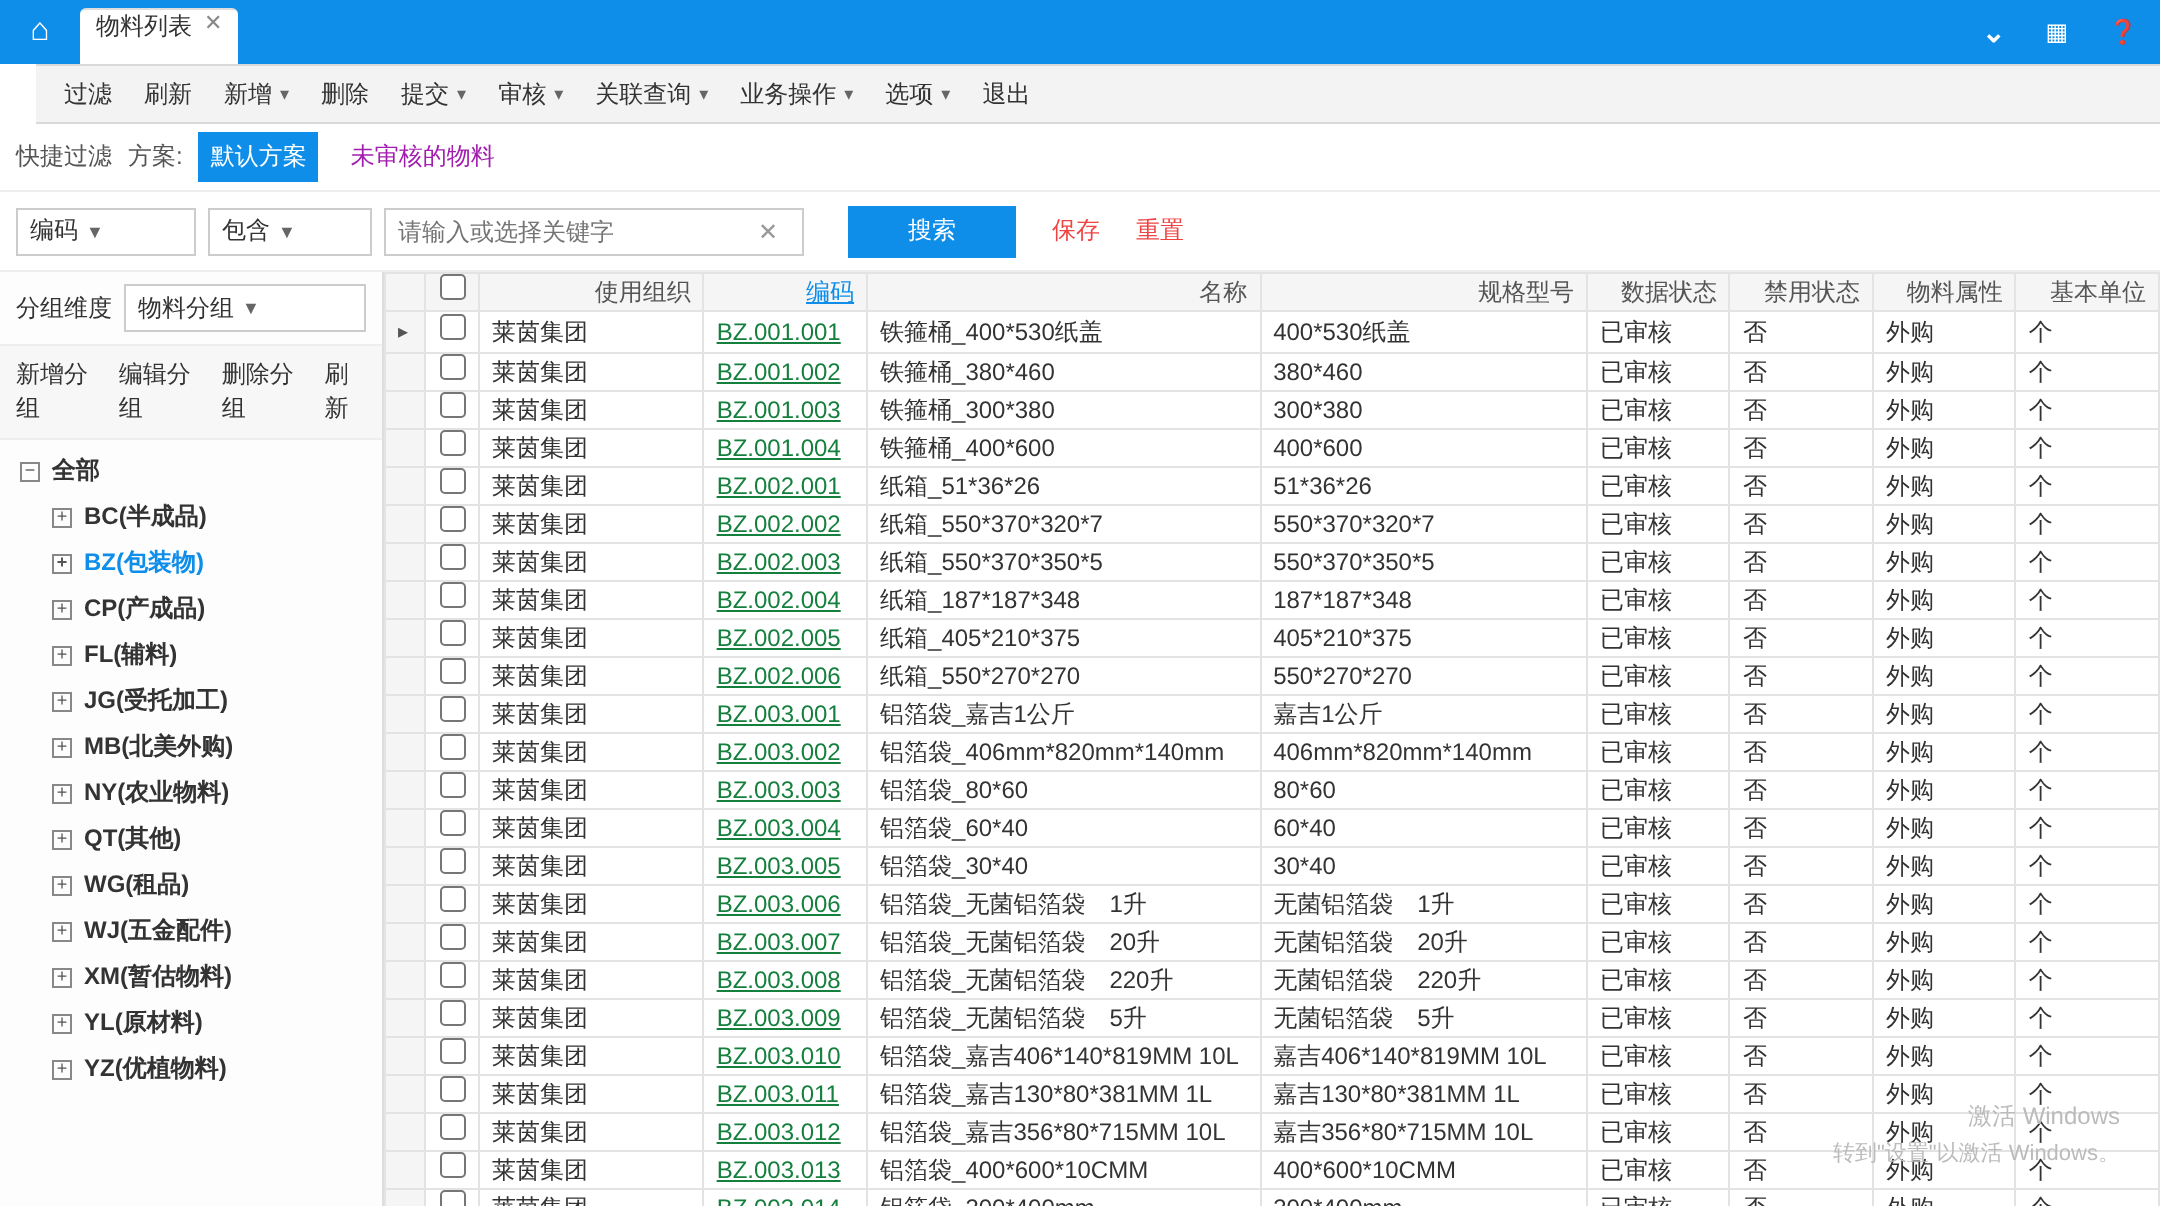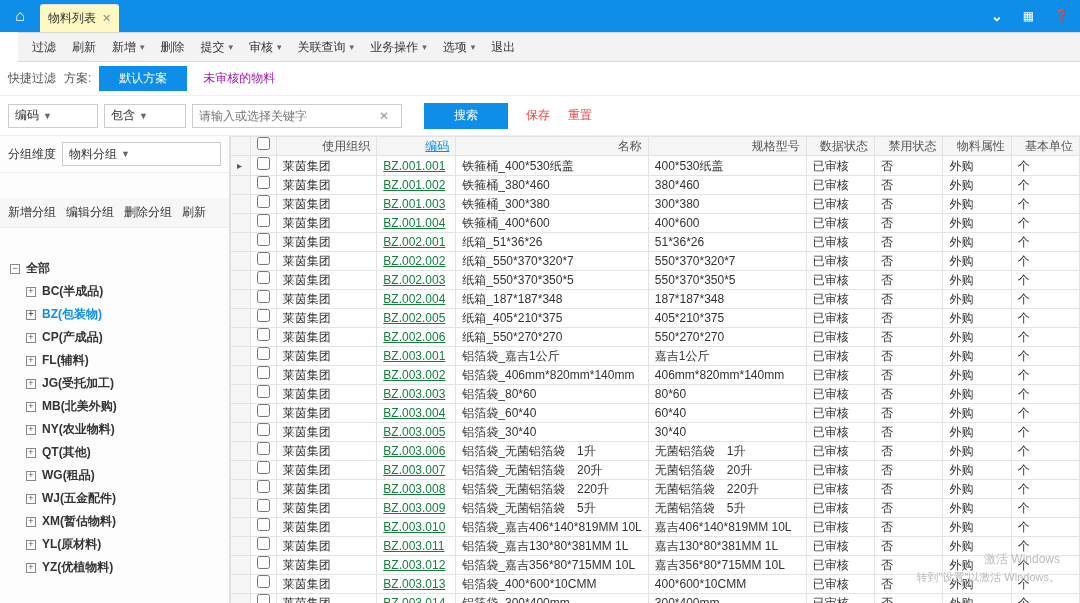--- a/index.html
+++ b/index.html
@@ -2,49 +2,49 @@
 <html><head>
 <meta charset="utf-8">
 <style>
 * { margin:0; padding:0; box-sizing:border-box; font-family:"Microsoft YaHei",Arial,sans-serif; font-size:12px; }
 body { background:#fff; color:#333; overflow:hidden; }
 .app { width:1080px; height:603px; display:flex; flex-direction:column; }
 
 
 .tabbar { background:#0f8ee9; height:32px; display:flex; align-items:stretch; position:relative; }
 .home-tab { width:40px; display:flex; align-items:center; justify-content:center; color:#fff; cursor:pointer; }
-.tab { background:#fef9c3; display:flex; align-items:center; padding:0 8px; gap:6px; border-top:1px solid #ddd; margin-top:4px; border-radius:3px 3px 0 0; cursor:pointer; }
+.tab { background:#ffffff; display:flex; align-items:flex-start; padding:0 8px; gap:6px; border-top:1px solid #ddd; margin-top:4px; border-radius:3px 3px 0 0; cursor:pointer; }
 .tab .close { color:#888; font-size:11px; cursor:pointer; }
 .top-right { position:absolute; right:6px; top:0; height:32px; display:flex; align-items:center; gap:10px; color:#fff; }
 .top-right span { cursor:pointer; padding:3px 5px; }
 
 
 .toolbar { background:#f3f3f3; border-top:1px solid #d9d9d9; border-bottom:1px solid #d9d9d9; height:30px; display:flex; align-items:center; padding:0 8px; gap:4px;margin-left:18px; }
 .toolbar .ti { padding:4px 6px; cursor:pointer; color:#333; display:flex; align-items:center; gap:2px; }
 .drop::after { content:"▾"; font-size:9px; color:#666; margin-left:2px; }
 
 
 .filterbar { height:34px; display:flex; align-items:center; padding:0 8px; gap:8px; border-bottom:1px solid #eee; }
 .filterbar .lbl { color:#555; }
-.scheme-btn { background:#0f8ee9; color:#fff; padding:4px 20px; cursor:pointer; }
+.scheme-btn { background:#0f8ee9; color:#fff; padding:4px 6px; cursor:pointer; }
 .scheme-link { color:#a21caf; cursor:pointer; padding:4px 8px; }
 
 
 .searchbar { height:40px; display:flex; align-items:center; padding:0 8px; gap:6px; border-bottom:1px solid #eee; }
 .combo { border:1px solid #ccc; height:24px; display:flex; align-items:center; padding:0 6px; gap:4px; background:#fff; cursor:pointer; }
 .combo .arr { font-size:9px; color:#666; }
 .kw-wrap { border:1px solid #ccc; height:24px; display:flex; align-items:center; flex:0 0 210px; }
 .kw-wrap input { border:none; outline:none; height:22px; padding:0 6px; width:180px; }
 .kw-wrap .clr { color:#999; cursor:pointer; padding:0 6px; }
 .search-btn { background:#0f8ee9; color:#fff; border:none; height:26px; padding:0 30px; cursor:pointer; margin-left:16px; }
 .link-btn { color:#ef4444; cursor:pointer; margin-left:12px; }
 
 
 .main { flex:1; display:flex; min-height:0; }
-.left { width:230px; border-right:1px solid #ddd; display:flex; flex-direction:column; background:#fdfdfd;gap:25px; }
+.left { width:192px; border-right:1px solid #ddd; display:flex; flex-direction:column; background:#fdfdfd; }
 .left .grp-dim { display:flex; align-items:center; gap:6px; padding:6px 8px; border-bottom:1px solid #eee; }
 .left .grp-dim .combo { flex:1; }
 .left .grp-ops { display:flex; gap:10px; padding:6px 8px; border-bottom:1px solid #eee; background:#f7f7f7; }
 .left .grp-ops span { cursor:pointer; color:#333; }
 .tree { flex:1; overflow:auto; padding:4px 0; }
 .tree-node { display:flex; align-items:center; gap:6px; padding:3px 8px 3px 10px; cursor:pointer; }
 .tree-node.child { padding-left:26px; }
 .tree-node .tog { width:10px; height:10px; border:1px solid #888; display:flex; align-items:center; justify-content:center; font-size:9px; line-height:1; color:#555; }
 .tree-node.sel { color:#0f8ee9; font-weight:bold; }
 .tree-node .txt { font-weight:bold; }

